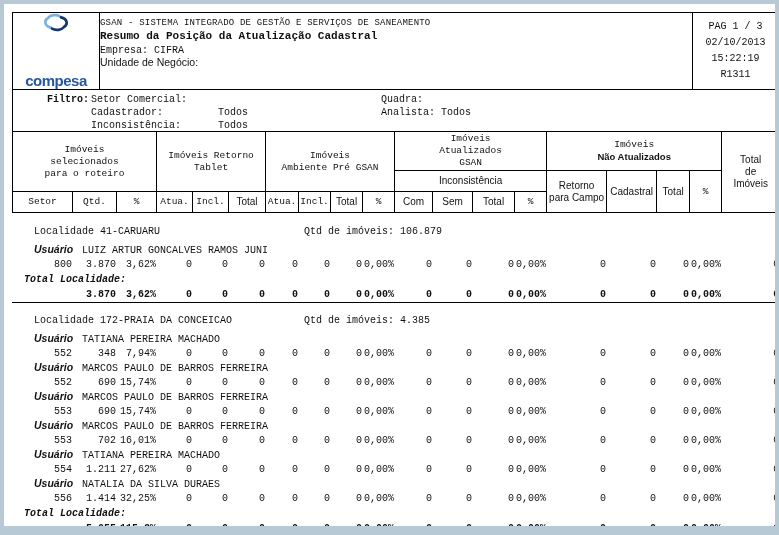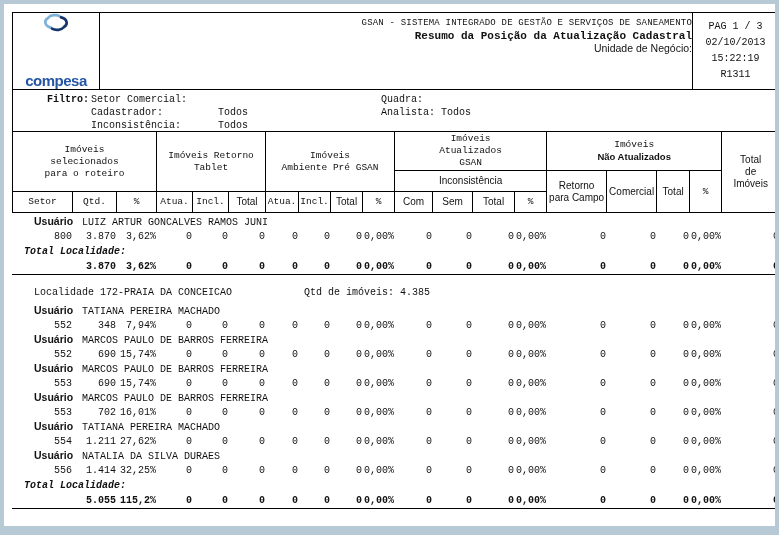--- a/index.html
+++ b/index.html
@@ -6,21 +6,21 @@
   .frame{width:779px;height:535px;background:#b6c9d4;padding:4px 4px 9px 4px;box-sizing:border-box;}
   .page{background:#ffffff;width:100%;height:100%;position:relative;font-family:"Liberation Mono","DejaVu Sans Mono",monospace;color:#111;overflow:hidden;}
   .sans{font-family:"Liberation Sans","DejaVu Sans",sans-serif;}
   .b{font-weight:bold;}
   .pre{white-space:pre-line;}
 
   
   .hdr-box{position:absolute;left:8px;top:8px;width:767px;height:78px;border:1px solid #000;display:flex;box-sizing:border-box;}
   .logo-cell{width:87px;border-right:1px solid #000;display:flex;flex-direction:column;align-items:center;justify-content:center;box-sizing:border-box;gap:45px;}
   .logo-word{font-family:"Liberation Sans",sans-serif;font-weight:bold;font-size:15px;letter-spacing:-0.5px;color:#2456a4;margin-top:-6px;}
-  .center-cell{flex:1;text-align:right;padding-top:5px;}
+  .center-cell{flex:1;text-align:left;padding-top:5px;}
   .sys-title{font-size:9px;letter-spacing:0.2px;}
   .rep-title{font-size:11px;font-weight:bold;margin-top:2px;}
   .company-line{font-size:10px;margin-top:3px;}
   .regional-line{font-size:10px;margin-top:2px;}
   .unit-line{font-size:10.5px;margin-top:0;font-family:"Liberation Sans",sans-serif;}
   .right-cell{width:86px;border-left:1px solid #000;text-align:center;font-size:10px;line-height:16px;padding-top:6px;box-sizing:border-box;}
 
   
   .filter-box{position:absolute;left:8px;top:86px;width:767px;height:41px;border-left:1px solid #000;border-right:1px solid #000;font-size:10px;box-sizing:border-box;padding-top:4px;}
   .f-row{display:flex;height:12px;line-height:12px;margin-bottom:1px;}
@@ -39,21 +39,21 @@
   th.sans{font-size:10px;}
 
   
   .body-table{position:absolute;left:8px;top:210px;width:767px;border-collapse:collapse;table-layout:fixed;font-size:10px;}
   .body-table td{padding:0;line-height:13px;vertical-align:middle;}
   .loc-row td{height:24px;vertical-align:bottom;padding-bottom:4px;}
   .loc-wrap{position:relative;padding-left:22px;}
   .qtd-label{position:absolute;left:292px;top:0;}
   .u-row td{height:15px;vertical-align:bottom;}
   .u-wrap{padding-left:22px;}
-  .u-label{font-family:"Liberation Sans",sans-serif;font-weight:bold;font-size:10.5px;display:inline-block;min-width:40px;}
+  .u-label{font-family:"Liberation Sans",sans-serif;font-weight:bold;font-size:10.5px;display:inline-block;min-width:40px;font-style:italic;}
   .u-name{margin-left:8px;}
   .val-row td{height:14px;}
   .tl-row td{height:15px;font-weight:bold;padding-left:12px;vertical-align:bottom;font-style:italic;}
   .tv-row td{height:16px;font-weight:bold;border-bottom:1px solid #000;}
   .c-setor{text-align:right;padding-right:8px;}
   .c-num{text-align:right;padding-right:2px;}
   .c-pct{text-align:right;padding-right:2px;}
   .c-zero{text-align:right;padding-right:12px;}
   .c-end{text-align:right;padding-right:16px;}
 </style>
@@ -67,20 +67,21 @@
       <div class="logo-cell">
         <svg width="60" height="36" viewBox="0 0 100 60">
           <path d="M62 10 A24 17 0 0 0 26 15 A24 17 0 0 0 35 44" fill="none" stroke="#7fb2d9" stroke-width="8" stroke-linecap="round"></path>
           <path d="M38 47 A24 17 0 0 0 74 42 A24 17 0 0 0 65 13" fill="none" stroke="#16366e" stroke-width="8" stroke-linecap="round"></path>
         </svg>
         <div class="logo-word">compesa</div>
       </div>
       <div class="center-cell">
         <div class="sys-title">GSAN - SISTEMA INTEGRADO DE GESTÃO E SERVIÇOS DE SANEAMENTO</div>
         <div class="rep-title">Resumo da Posição da Atualização Cadastral</div>
+        <div class="company-line">Empresa: CIFRA</div>
         <div class="unit-line">Unidade de Negócio:</div>
       </div>
       <div class="right-cell">
         <div>PAG 1 / 3</div>
         <div>02/10/2013</div>
         <div>15:22:19</div>
         <div>R1311</div>
       </div>
     </div>
 
@@ -147,21 +148,21 @@
             <div class="sans b">Não Atualizados</div>
           </th>
           <th rowspan="3" class="pre sans">Total
 de
 Imóveis</th>
         </tr>
         <tr class="h2">
           <th colspan="4" class="sans">Inconsistência</th>
           <th rowspan="2" class="sans pre">Retorno
 para Campo</th>
-          <th rowspan="2" class="sans">Comercial</th>
+          <th rowspan="2" class="sans">Cadastral</th>
           <th rowspan="2" class="sans">Total</th>
           <th rowspan="2">%</th>
         </tr>
         <tr class="h3">
           <th>Setor</th>
           <th>Qtd.</th>
           <th>%</th>
           <th>Atua.</th>
           <th>Incl.</th>
           <th class="sans">Total</th>
@@ -193,20 +194,25 @@
           <col style="width:40px">
           <col style="width:42px">
           <col style="width:32px">
         <col style="width:60px">
           <col style="width:50px">
           <col style="width:33px">
           <col style="width:32px">
         <col style="width:58px">
       </colgroup>
       <tbody id="body-rows">
+          <tr class="loc-row">
+            <td colspan="19">
+              <div class="loc-wrap"><span>Localidade 41-CARUARU</span><span class="qtd-label">Qtd de imóveis: 106.879</span></div>
+            </td>
+          </tr>
           <tr class="u-row">
             <td colspan="19">
               <div class="u-wrap"><span class="u-label">Usuário</span><span class="u-name">LUIZ ARTUR GONCALVES RAMOS JUNI</span></div>
             </td>
           </tr>
           <tr class="val-row">
             <td class="cell c-setor">800</td>
             <td class="cell c-num">3.870</td>
             <td class="cell c-pct">3,62%</td>
             <td class="cell c-zero">0</td>

